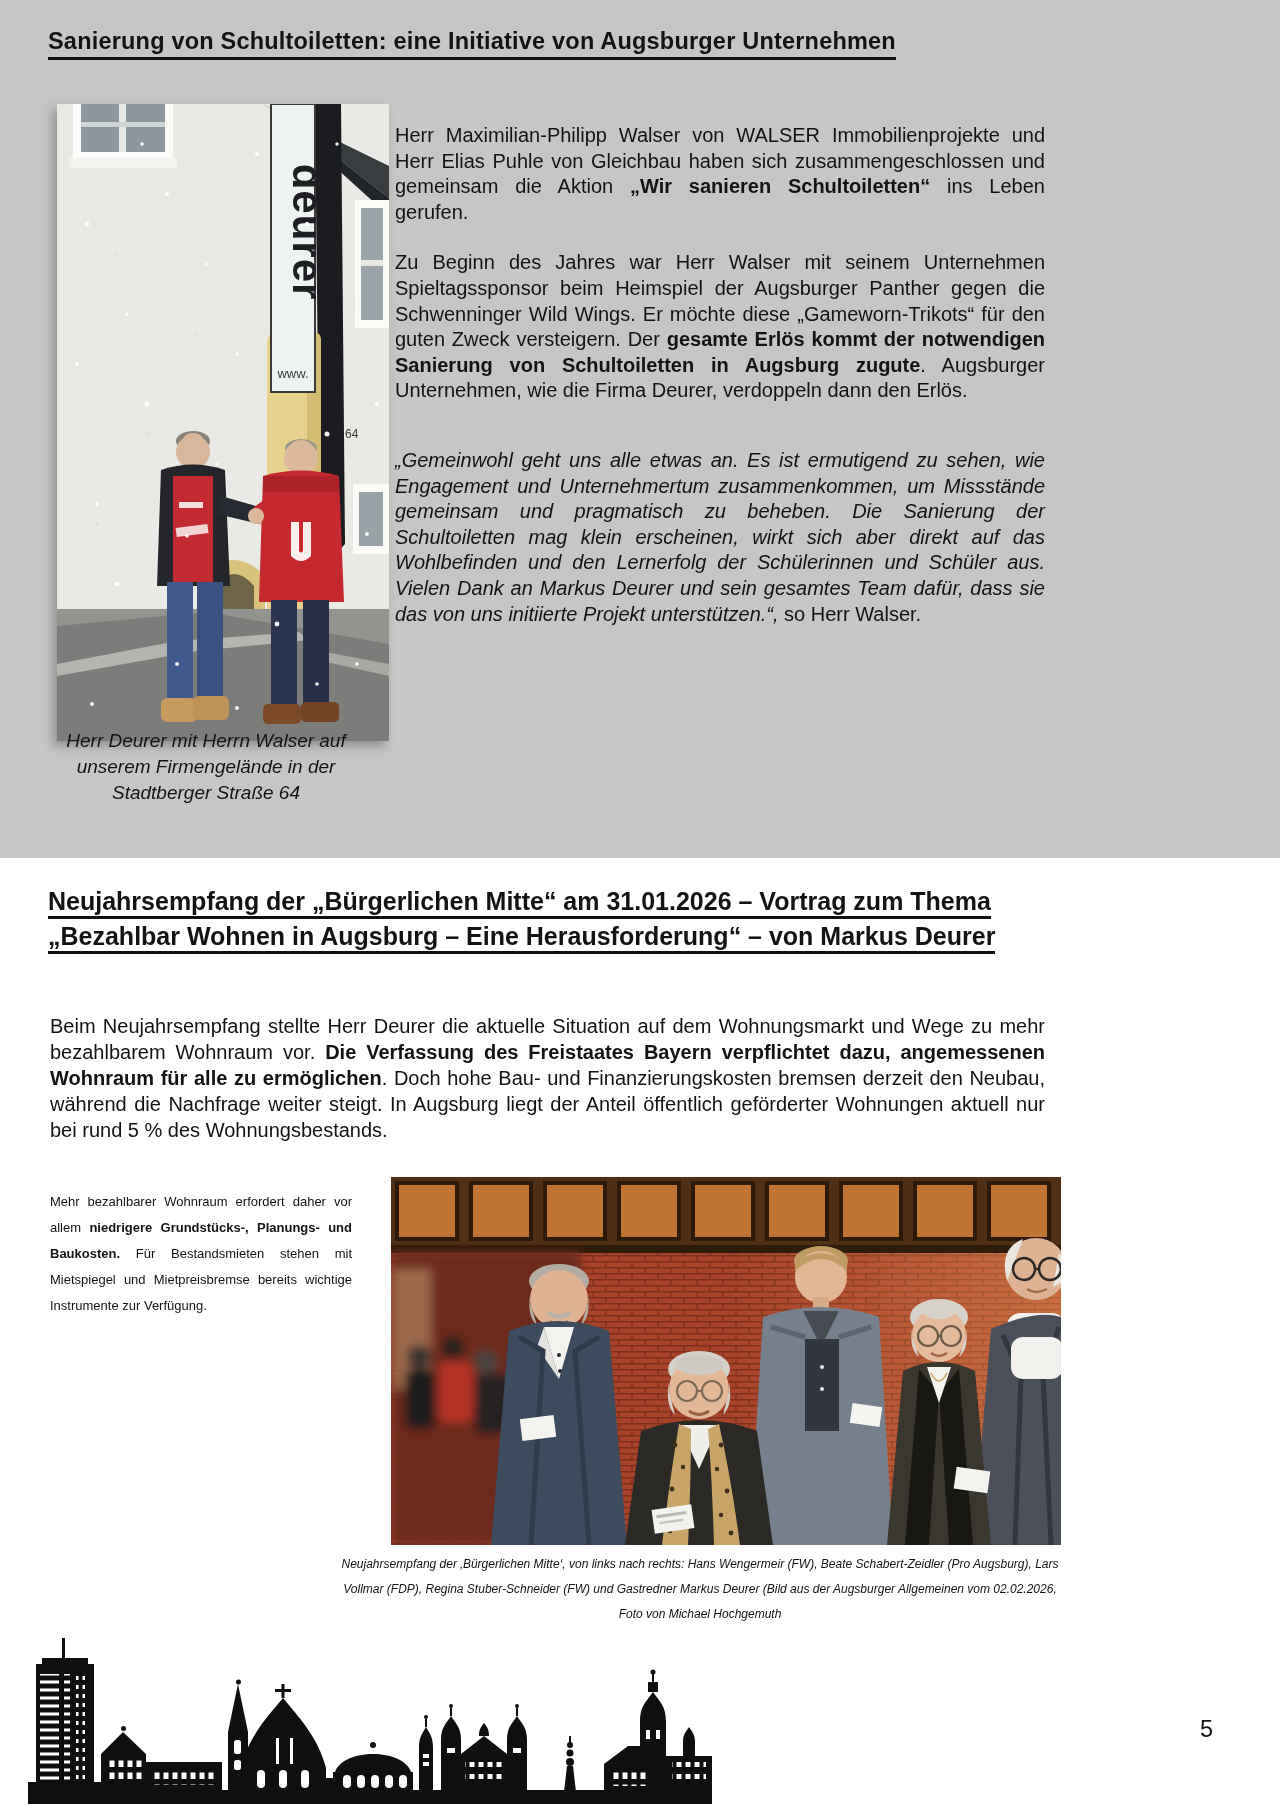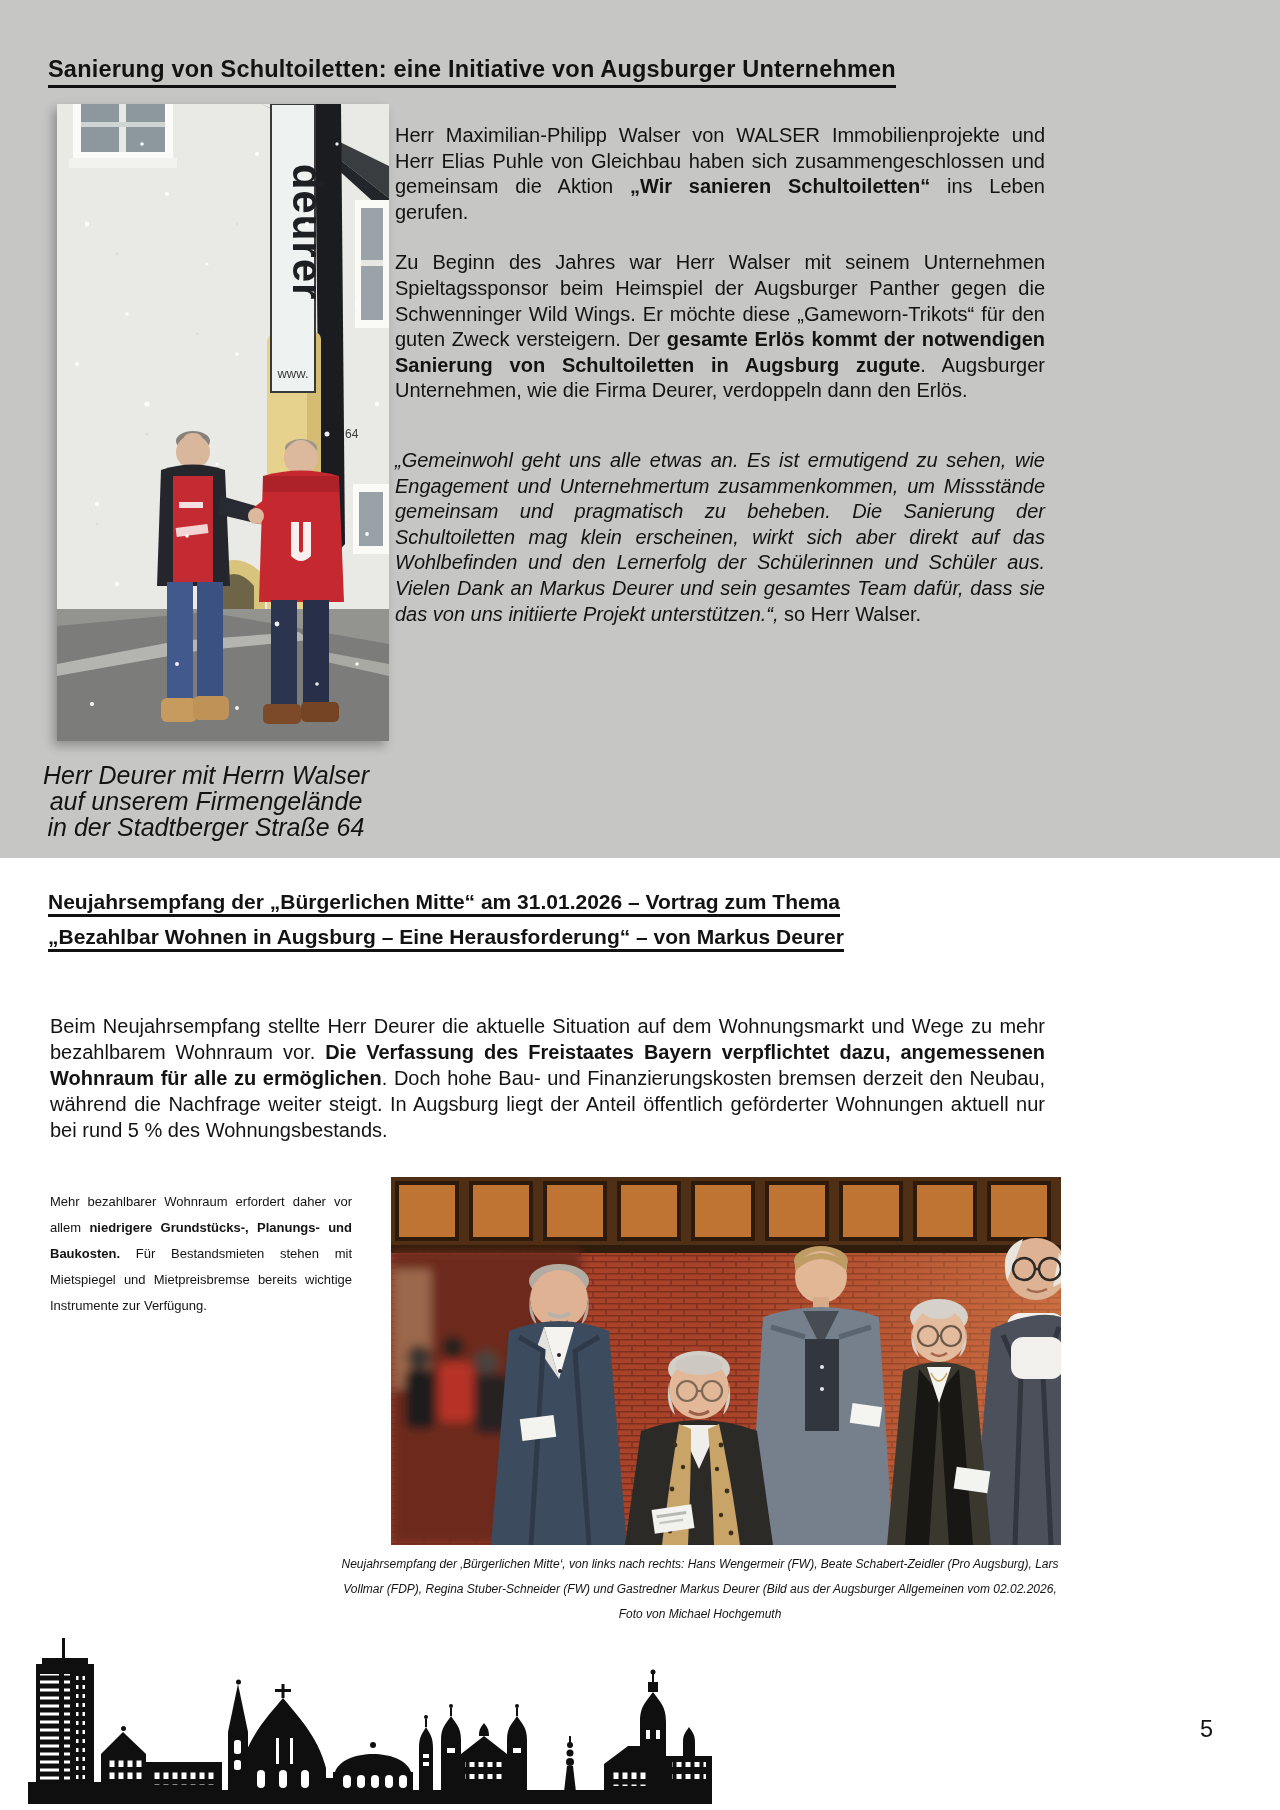--- a/index.html
+++ b/index.html
@@ -1,30 +1,30 @@
 <!DOCTYPE html>
 <html><head>
 <meta charset="utf-8">
 <style>
   html,body{margin:0;padding:0;background:#ffffff;}
   .page{
     position:relative;width:1280px;height:1810px;background:#ffffff;
     font-family:"Liberation Sans", sans-serif;color:#131313;overflow:hidden;
   }
   .scan-bg{position:absolute;left:0;top:0;width:1280px;height:858px;background:#c6c6c4;}
-  .h1{position:absolute;left:48px;top:56px;font-size:23.5px;font-weight:bold;letter-spacing:.2px;white-space:nowrap;text-align:right;}
+  .h1{position:absolute;left:48px;top:28px;font-size:23.5px;font-weight:bold;letter-spacing:.2px;white-space:nowrap;text-align:right;}
   .h1 span{border-bottom:3px solid #111;padding-bottom:3px;}
   .photo1{position:absolute;left:57px;top:104px;width:332px;height:637px;box-shadow:-4px 5px 10px rgba(0,0,0,.28);}
   .photo1 svg,.photo2 svg,.skyline svg{display:block;width:100%;height:100%;}
   .col-right{position:absolute;left:395px;top:107px;width:650px;font-size:20px;line-height:25.6px;text-align:justify;}
   .col-right p{margin:16px 0 25px 0;}
   .quote{font-style:italic;margin-top:44px !important;}
   .quote .upright{font-style:normal;}
-  .caption1{position:absolute;left:40px;top:762px;width:332px;font-style:italic;font-size:25px;line-height:26px;text-align:center;}
-  .h2{position:absolute;left:48px;top:884px;font-size:21px;font-weight:bold;line-height:35px;}
+  .caption1{position:absolute;left:40px;top:728px;width:332px;font-style:italic;font-size:19px;line-height:26px;text-align:center;}
+  .h2{position:absolute;left:48px;top:884px;font-size:25px;font-weight:bold;line-height:35px;}
   .h2 .uline{border-bottom:3px solid #111;padding-bottom:1px;}
   .intro{position:absolute;left:50px;top:997px;width:995px;font-size:20px;line-height:26px;text-align:justify;margin-top:16px;}
   .colleft{position:absolute;left:50px;top:1189px;width:302px;font-size:13px;line-height:26px;text-align:justify;}
   .photo2{position:absolute;left:391px;top:1177px;width:670px;height:368px;}
   .caption2{position:absolute;left:338px;top:1552px;width:724px;font-style:italic;font-size:12px;line-height:25px;text-align:center;}
   .skyline{position:absolute;left:0;top:1638px;width:720px;height:172px;}
   .pagenum{position:absolute;left:1200px;top:1716px;font-size:23.5px;}
   b{font-weight:bold;}
 </style>
 </head>

